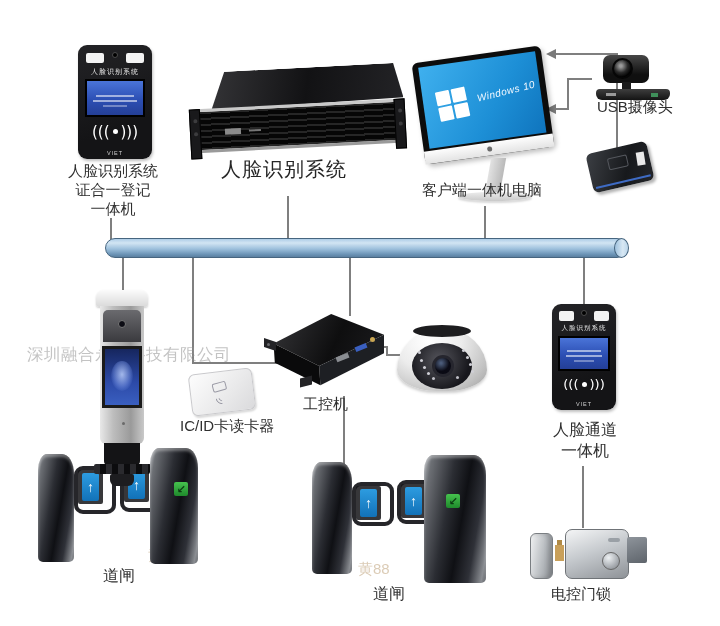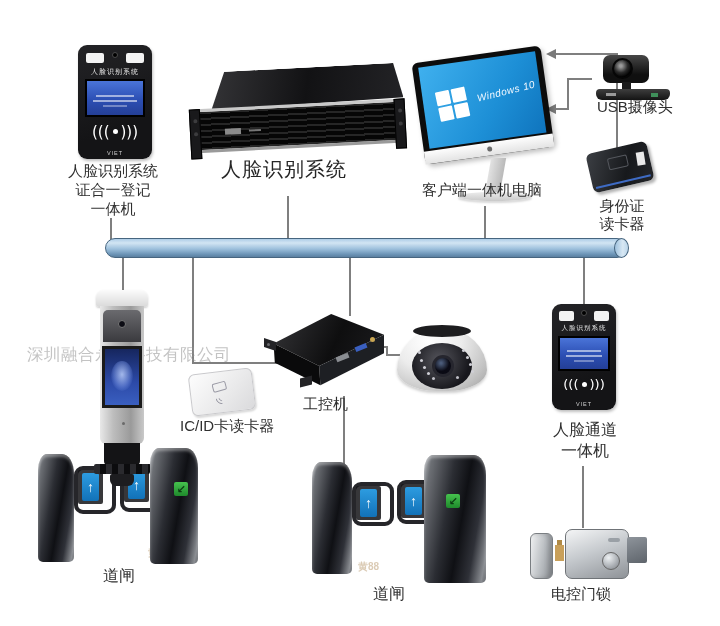--- a/index.html
+++ b/index.html
@@ -18,21 +18,21 @@
   
   .pipe{position:absolute;left:105px;top:238px;width:522px;height:20px;z-index:2;
         border:1px solid #46657f;border-radius:11px;
         background:linear-gradient(180deg,#aecde7 0%,#d2e5f3 22%,#9dc0dc 55%,#6c94b6 85%,#5b80a0 100%);}
   .pipe-cap{position:absolute;right:-3px;top:-1px;width:15px;height:20px;border:1px solid #46657f;
             border-radius:50%;background:linear-gradient(90deg,#9fc2de,#d8e8f4 60%,#bcd6ea);}
 
   
   .wm-company{position:absolute;left:27px;top:344px;font-size:16.5px;letter-spacing:.5px;
               color:rgba(145,145,145,.55);z-index:4;white-space:nowrap;}
-  .wm-stamp{position:absolute;font-size:10px;color:rgba(190,160,120,.55);z-index:4;font-weight:bold;}
+  .wm-stamp{position:absolute;font-size:15px;color:rgba(190,160,120,.55);z-index:4;}
 
   
   .lbl{position:absolute;font-size:15px;color:#2f2f2f;z-index:5;white-space:nowrap;}
   .lbl-c{text-align:center;line-height:19px;}
   .lbl-server{font-size:20px;letter-spacing:1px;color:#262626;}
 
   
   .faceterm{position:absolute;background:linear-gradient(160deg,#232326,#141416 70%);
             border-radius:9px;z-index:3;box-shadow:1px 2px 3px rgba(0,0,0,.25);}
   .ft-ir{position:absolute;top:7%;width:24%;height:9%;background:#f3f3f3;border-radius:2px;}
@@ -304,24 +304,20 @@
         <b></b>
       </div>
   </div>
   <div class="lbl" style="left:597px;top:98px">USB摄像头</div>
 
   <div class="idreader">
     <div class="logo"></div>
     <div class="blue"></div>
     <div class="sticker"></div>
   </div>
-  <div class="lbl lbl-c" style="left:582px;top:197px;width:80px;line-height:18px">
-    <div>身份证</div>
-    <div>读卡器</div>
-  </div>
 
   <div class="pole">
     <div class="pole-cap"></div>
     <div class="pole-body">
       <div class="pole-head">
         <i class="pole-lens"></i>
       </div>
       <div class="pole-screen">
           <i></i>
         </div>

